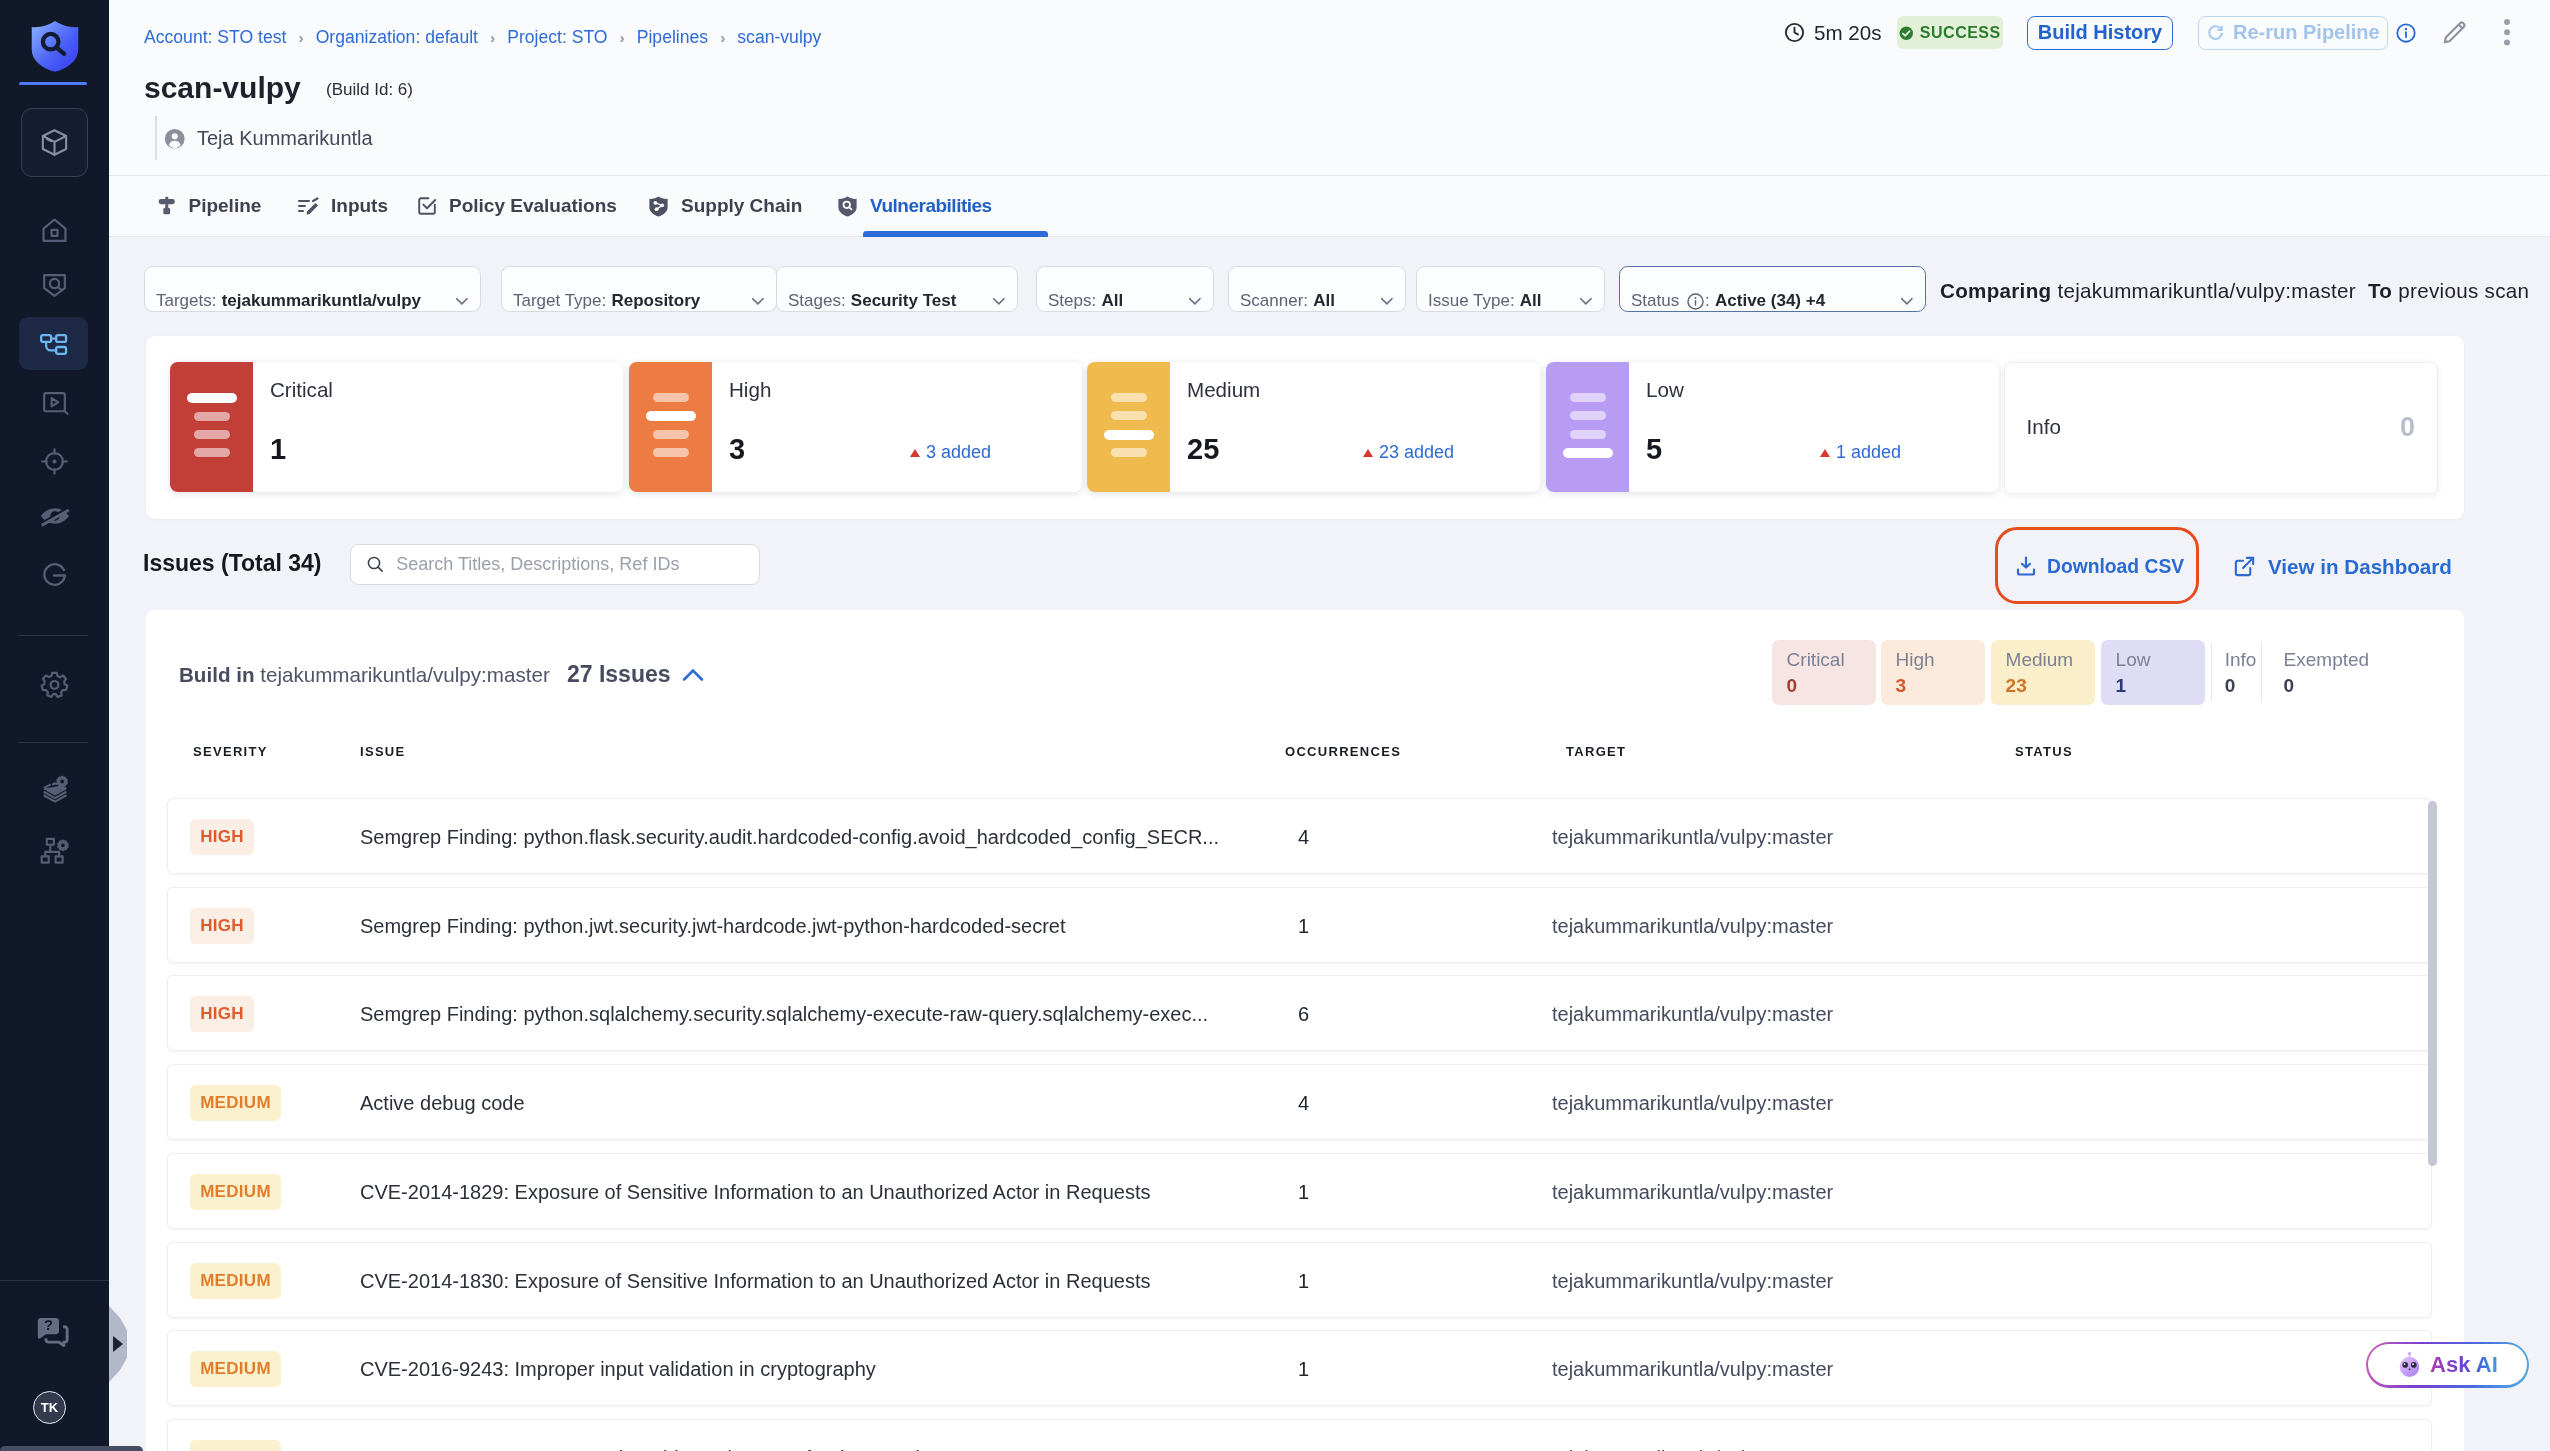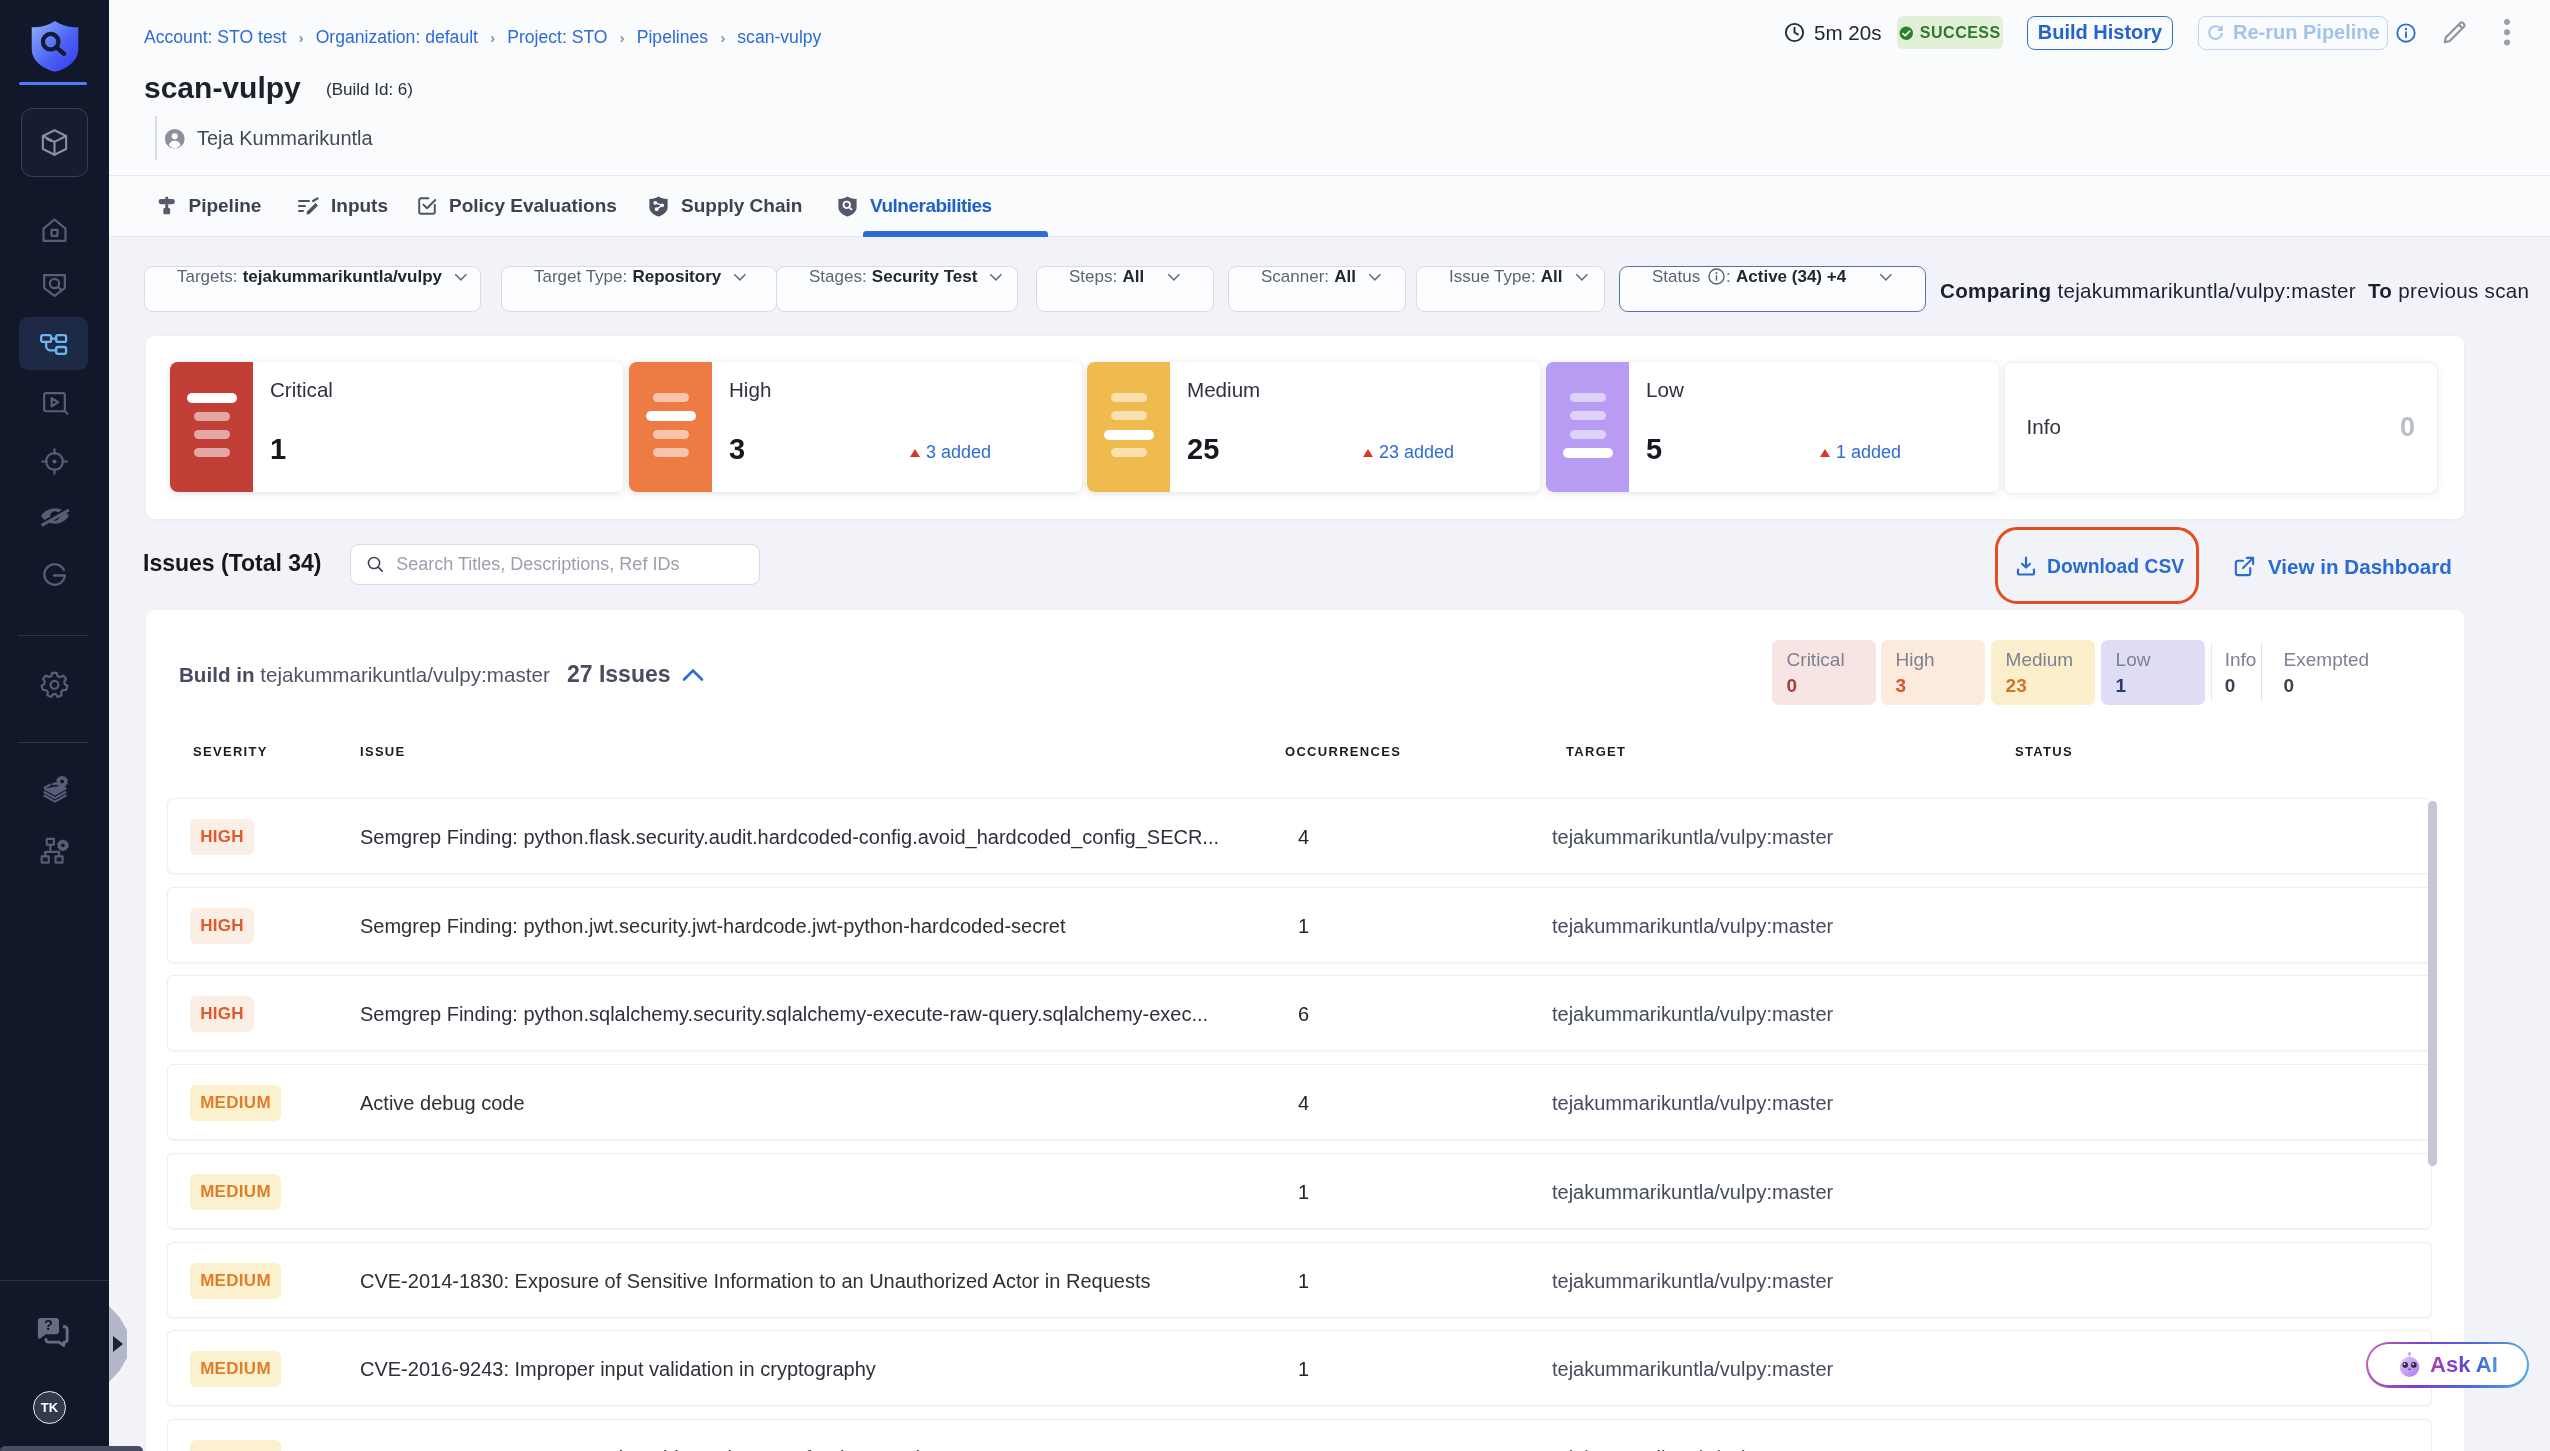--- a/index.html
+++ b/index.html
@@ -16,21 +16,21 @@
   #hdrband { position:absolute; left:109px; top:0; width:2441px; height:237px; background:#fafbfd; }
   .crumb { font-size:17.6px; color:#2e6bd6; }
   .crumbsep { color:#8f97a8; font-size:15.5px; padding:0 12px; font-weight:700; }
 
   
   #tabs { position:absolute; left:109px; top:175px; width:2441px; height:62px; border-top:0.9px solid #e6e8ee; border-bottom:0.9px solid #e6e8ee; background:#fafbfd; }
   .tab { position:absolute; top:176px; height:60px; display:flex; align-items:center; gap:11px; font-size:19px; font-weight:700; color:#3e424f; }
   .tab.active { color:#2160c4; letter-spacing:-0.5px; }
 
   
-  .fbox { position:absolute; top:266px; height:46px; border:1.3px solid #d8dae1; border-radius:8.6px; background:#fcfdfe; display:flex; align-items:flex-start; padding:0 32px; font-size:17px; color:#5e6374; white-space:nowrap; }
+  .fbox { position:absolute; top:266px; height:46px; border:1.3px solid #d8dae1; border-radius:8.6px; background:#fcfdfe; display:flex; align-items:flex-end; padding:0 11px; font-size:17px; color:#5e6374; white-space:nowrap; }
   .fbox b { color:#24272f; font-weight:700; margin-left:5.2px; }
   .chev { margin-left:auto; padding-left:12px; }
 
   
   #cardpanel { position:absolute; left:146px; top:336px; width:2318px; height:183px; background:#ffffff; border-radius:8.6px; box-shadow:0 0.9px 2.6px rgba(25,35,60,.05); }
   .card { position:absolute; top:362px; width:453px; height:130px; background:#fff; border-radius:7.7px; box-shadow:0 1.7px 7.7px rgba(40,50,80,.13); }
   .cicon { position:absolute; left:0; top:0; width:83px; height:130px; border-radius:7.7px 0 0 7.7px; }
   .cicon i { position:absolute; left:24px; border-radius:5.2px; background:rgba(255,255,255,.55); width:36px; height:9.4px; }
   .cicon i.w { background:#fff; width:50px; height:10.3px; left:17px; }
   .clabel { position:absolute; left:100px; top:15.5px; font-size:20.6px; color:#2e323e; }
@@ -318,20 +318,21 @@
       <div class="tgt">tejakummarikuntla/vulpy:master</div>
   </div>
   <div class="row" style="top:1064px">
     <div class="badge m">MEDIUM</div>
     <div class="itext">Active debug code</div>
     <div class="occ">4</div>
       <div class="tgt">tejakummarikuntla/vulpy:master</div>
   </div>
   <div class="row" style="top:1153px">
     <div class="badge m">MEDIUM</div>
+    <div class="itext">CVE-2014-1829: Exposure of Sensitive Information to an Unauthorized Actor in Requests</div>
     <div class="occ">1</div>
       <div class="tgt">tejakummarikuntla/vulpy:master</div>
   </div>
   <div class="row" style="top:1242px">
     <div class="badge m">MEDIUM</div>
     <div class="itext">CVE-2014-1830: Exposure of Sensitive Information to an Unauthorized Actor in Requests</div>
     <div class="occ">1</div>
       <div class="tgt">tejakummarikuntla/vulpy:master</div>
   </div>
   <div class="row" style="top:1330px">

